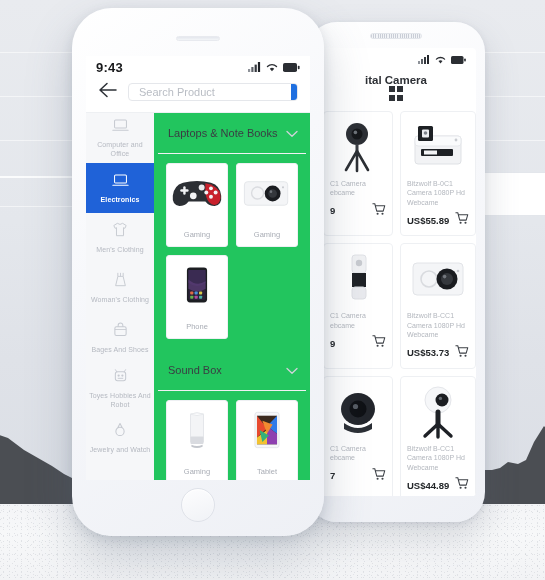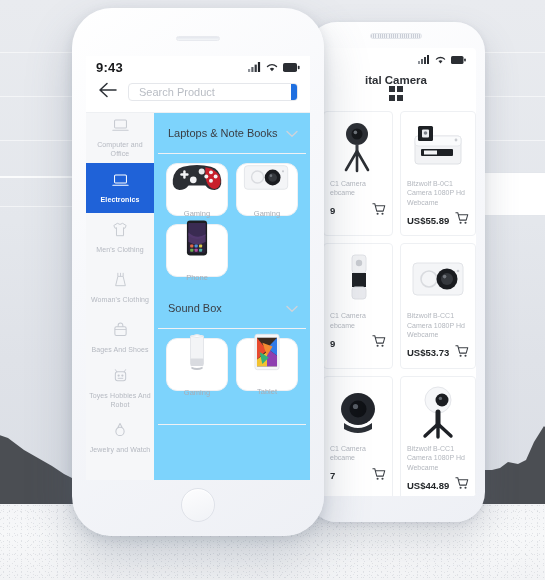--- a/index.html
+++ b/index.html
@@ -204,21 +204,21 @@
   }
   .cat .cat-icon { color: #c6cad1; display: block; }
   .cat.active { background: #1f62d8; }
   .cat.active .cat-label { color: #fff; font-weight: bold; }
   .cat.active .cat-icon { color: #fff; }
 
   
   .content {
     flex: 1 1 auto;
     overflow: hidden;
-    background: #7dd3fc;
+    background: #22c55e;
     padding: 0 4px;
   }
   .section-head {
     display: flex; align-items: center; justify-content: space-between;
     padding: 11px 8px 11px 10px;
     border-bottom: 1px solid #f0f1f4;
     cursor: pointer;
   }
   .section-head .title {
     font-size: 11px;
@@ -228,23 +228,23 @@
   .chevron { color: #cfd3d9; display: block; }
 
   .prod-grid {
     display: grid;
     grid-template-columns: 1fr 1fr;
     gap: 8px;
     padding: 9px 8px 11px 8px;
   }
   .prod-card {
     border: 1px solid #eef0f3;
-    border-radius: 11px;
+    border-radius: 3px;
     background: #fff;
-    height: 53px;
+    height: 84px;
     display: flex; flex-direction: column;
     align-items: center; justify-content: center;
     gap: 16px;
     cursor: pointer;
   }
   .prod-card .thumb {
     height: 42px; width: 100%;
     display: flex; align-items: center; justify-content: center;
   }
   .prod-card .cap {

